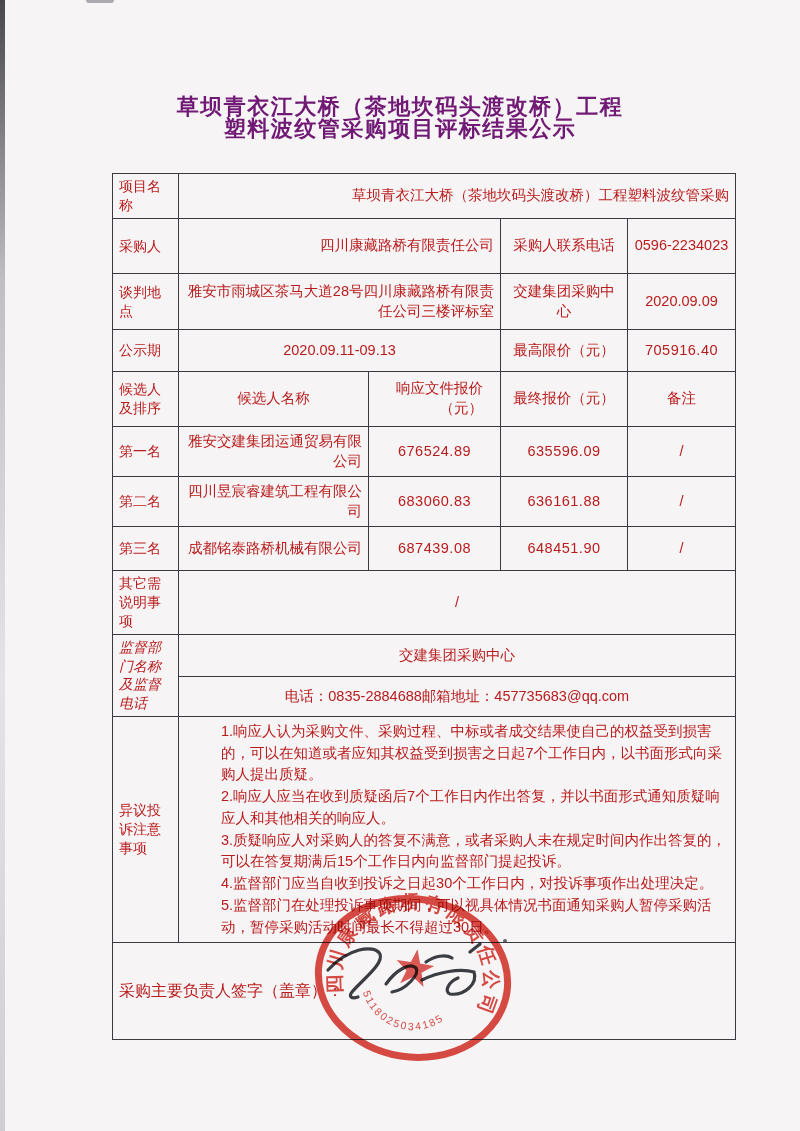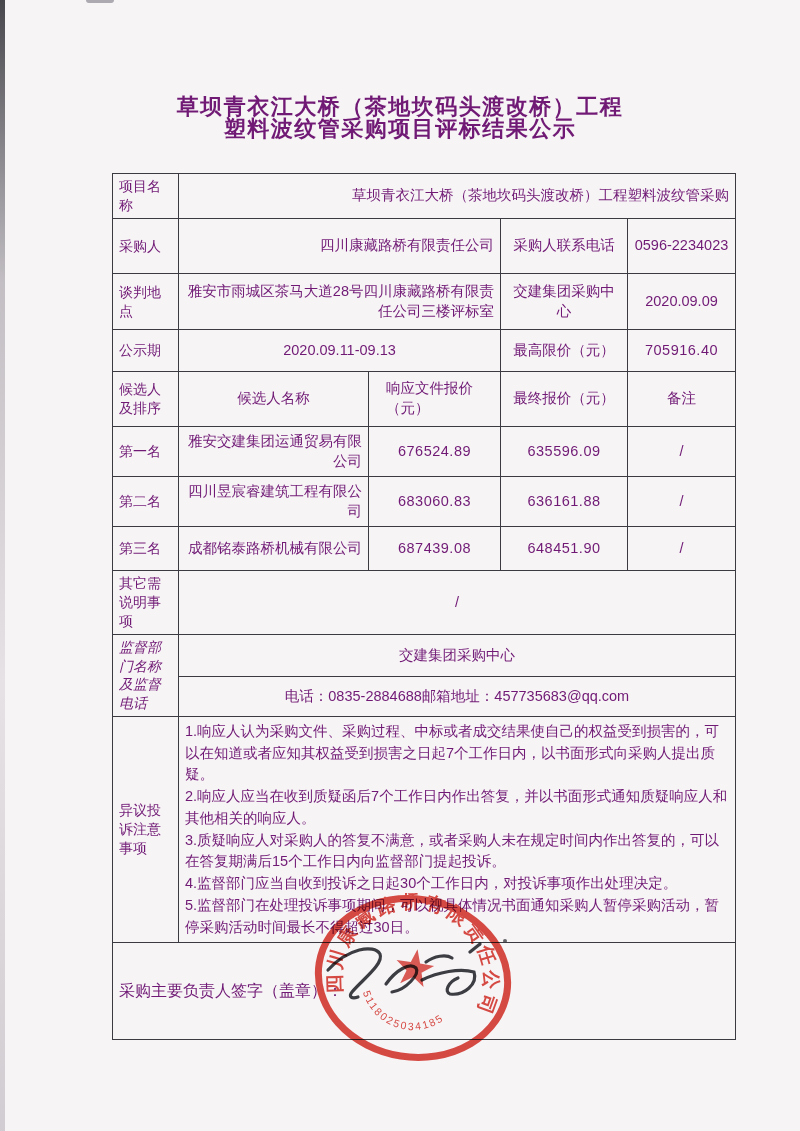--- a/index.html
+++ b/index.html
@@ -28,34 +28,34 @@
   }
   .title .line{
     font-size:22px;font-weight:bold;letter-spacing:1.5px;line-height:1;
     color:#701a75;
   }
   .title .line + .line{}
   
   table.doc{
     position:absolute;left:112px;top:173px;width:623px;
     border-collapse:collapse;table-layout:fixed;
-    font-size:14.5px;color:#701a75;
+    font-size:14.5px;color:#b91c1c;
   }
   table.doc td{
     border:1.5px solid #3a3a40;
     padding:3px 6px;vertical-align:middle;line-height:1.35;
     overflow:hidden;
   }
   td.lbl{padding:3px 3px;font-size:14px;text-align:left;}
   td.lbl-c{text-align:left;font-style:italic;}
   td.center{text-align:center;}
   td.left{text-align:right;}
-  .wrap-head{display:inline-block;max-width:97px;text-align:left;}
+  .wrap-head{display:inline-block;max-width:97px;text-align:right;}
   td.notes{padding:6px 8px;vertical-align:middle;}
-  td.notes .note-line{line-height:1.5;text-align:left;}
+  td.notes .note-line{line-height:1.5;text-align:left;margin-left:36px;}
   td.sig{vertical-align:middle;padding-left:6px;font-size:16px;}
   .price{letter-spacing:.5px;}
   
   .stamp-wrap{
     position:absolute;left:312px;top:893px;width:202px;height:170px;
     mix-blend-mode:multiply;pointer-events:none;
   }
   .sig-wrap{
     position:absolute;left:322px;top:928px;width:185px;height:84px;
     mix-blend-mode:multiply;pointer-events:none;

